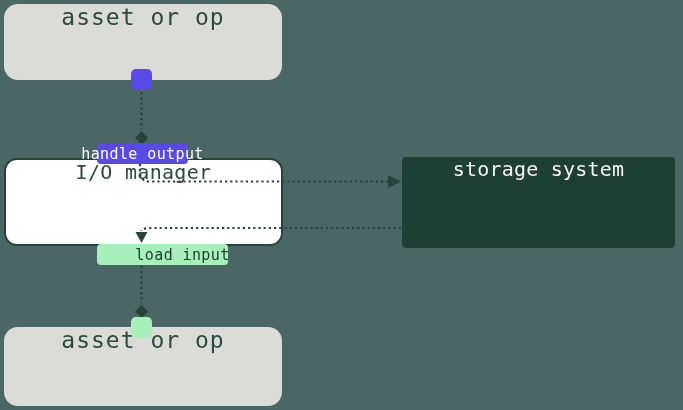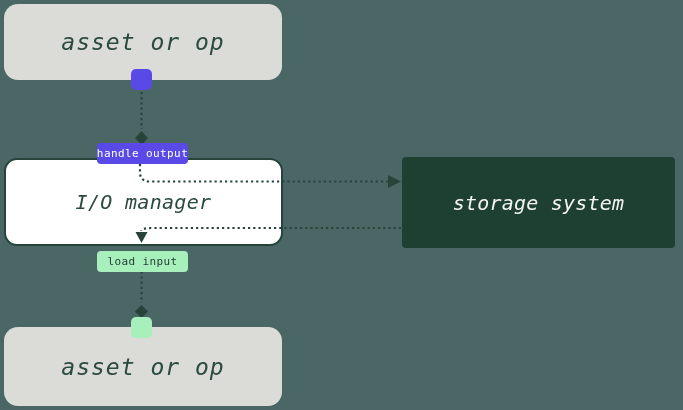--- a/index.html
+++ b/index.html
@@ -21,24 +21,23 @@
   body {
     width: 683px; height: 410px;
     background: var(--background);
     font-family: "DejaVu Sans Mono", "Liberation Mono", monospace;
     overflow: hidden;
   }
   .canvas { position: relative; width: 683px; height: 410px; }
 
   .node {
     position: absolute;
-    display: flex; align-items: center; justify-content: center;
+    display: flex; justify-content: center;
     box-sizing: border-box;
     white-space: nowrap;
-    font-style: italic;
   }
   .node.asset {
     left: 4px; width: 278px;
     background: var(--asset-bg); color: var(--asset-text);
     border-radius: 14px;
     font-size: 23px; letter-spacing: 1px;
   }
   .node.asset.top { top: 4px; height: 76px; }
   .node.asset.bottom { top: 327px; height: 79px; }
   .node.io {
@@ -78,26 +77,26 @@
     z-index: 3;
   }
   .port.purple { top: 69px; background: var(--accent-purple); }
   .port.green  { top: 317px; background: var(--accent-green); }
 
   .badge {
     position: absolute; left: 97px;
     width: 91px; height: 21px;
     border-radius: 4px;
     display: flex; align-items: center; justify-content: center;
-    font-size: 11px; letter-spacing: 0.4px;
+    font-size: 15px; letter-spacing: 0.4px;
     z-index: 3;
     white-space: nowrap;
   }
   .badge.purple { top: 143px; background: var(--accent-purple); color: var(--badge-purple-text); }
-  .badge.green  { top: 251px; background: var(--accent-green);  color: var(--badge-green-text); }
+  .badge.green  { top: 244px; background: var(--accent-green);  color: var(--badge-green-text); padding-left: 40px; }
 </style>
 </head>
 <body>
 
 <div class="canvas">
 
   <div class="node asset top">
     <span>asset or op</span>
   </div>
 

